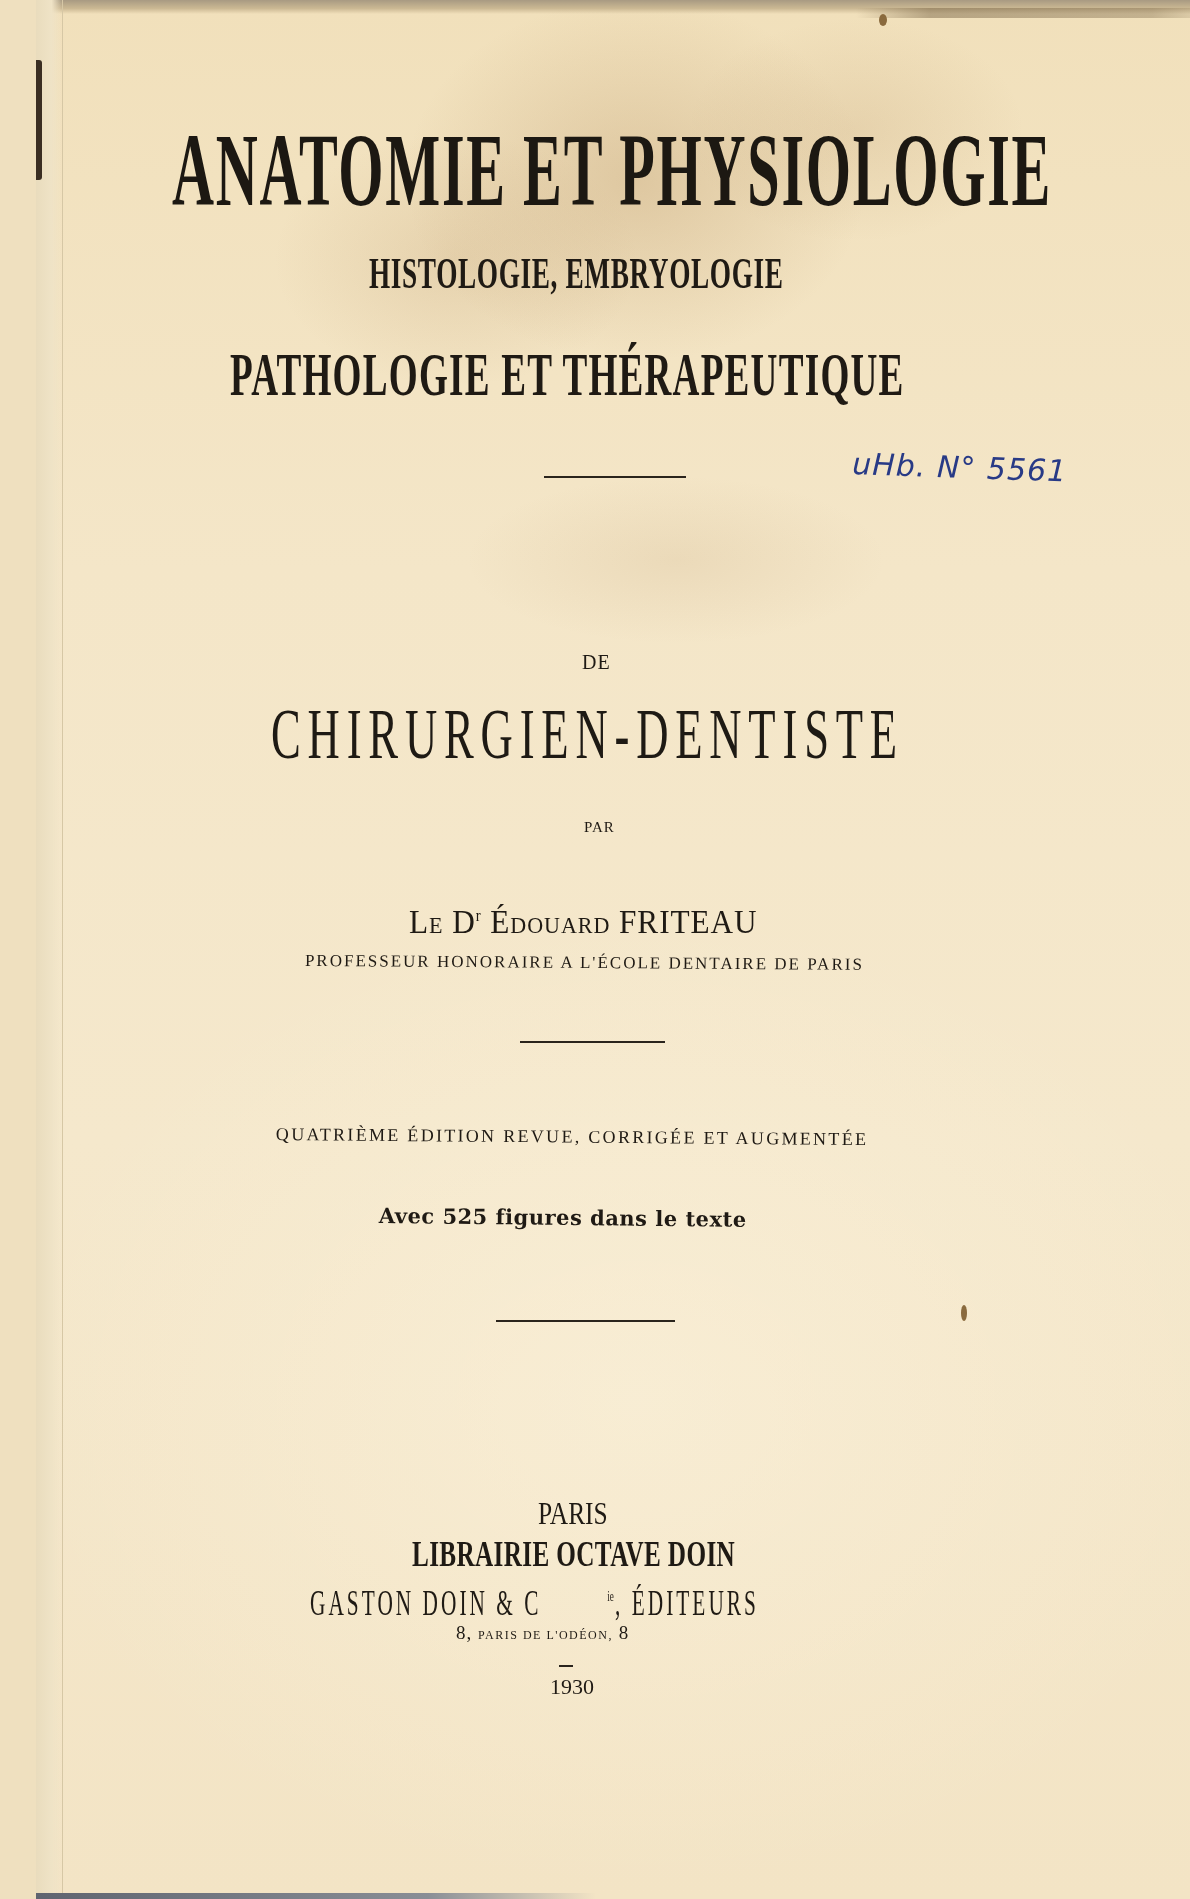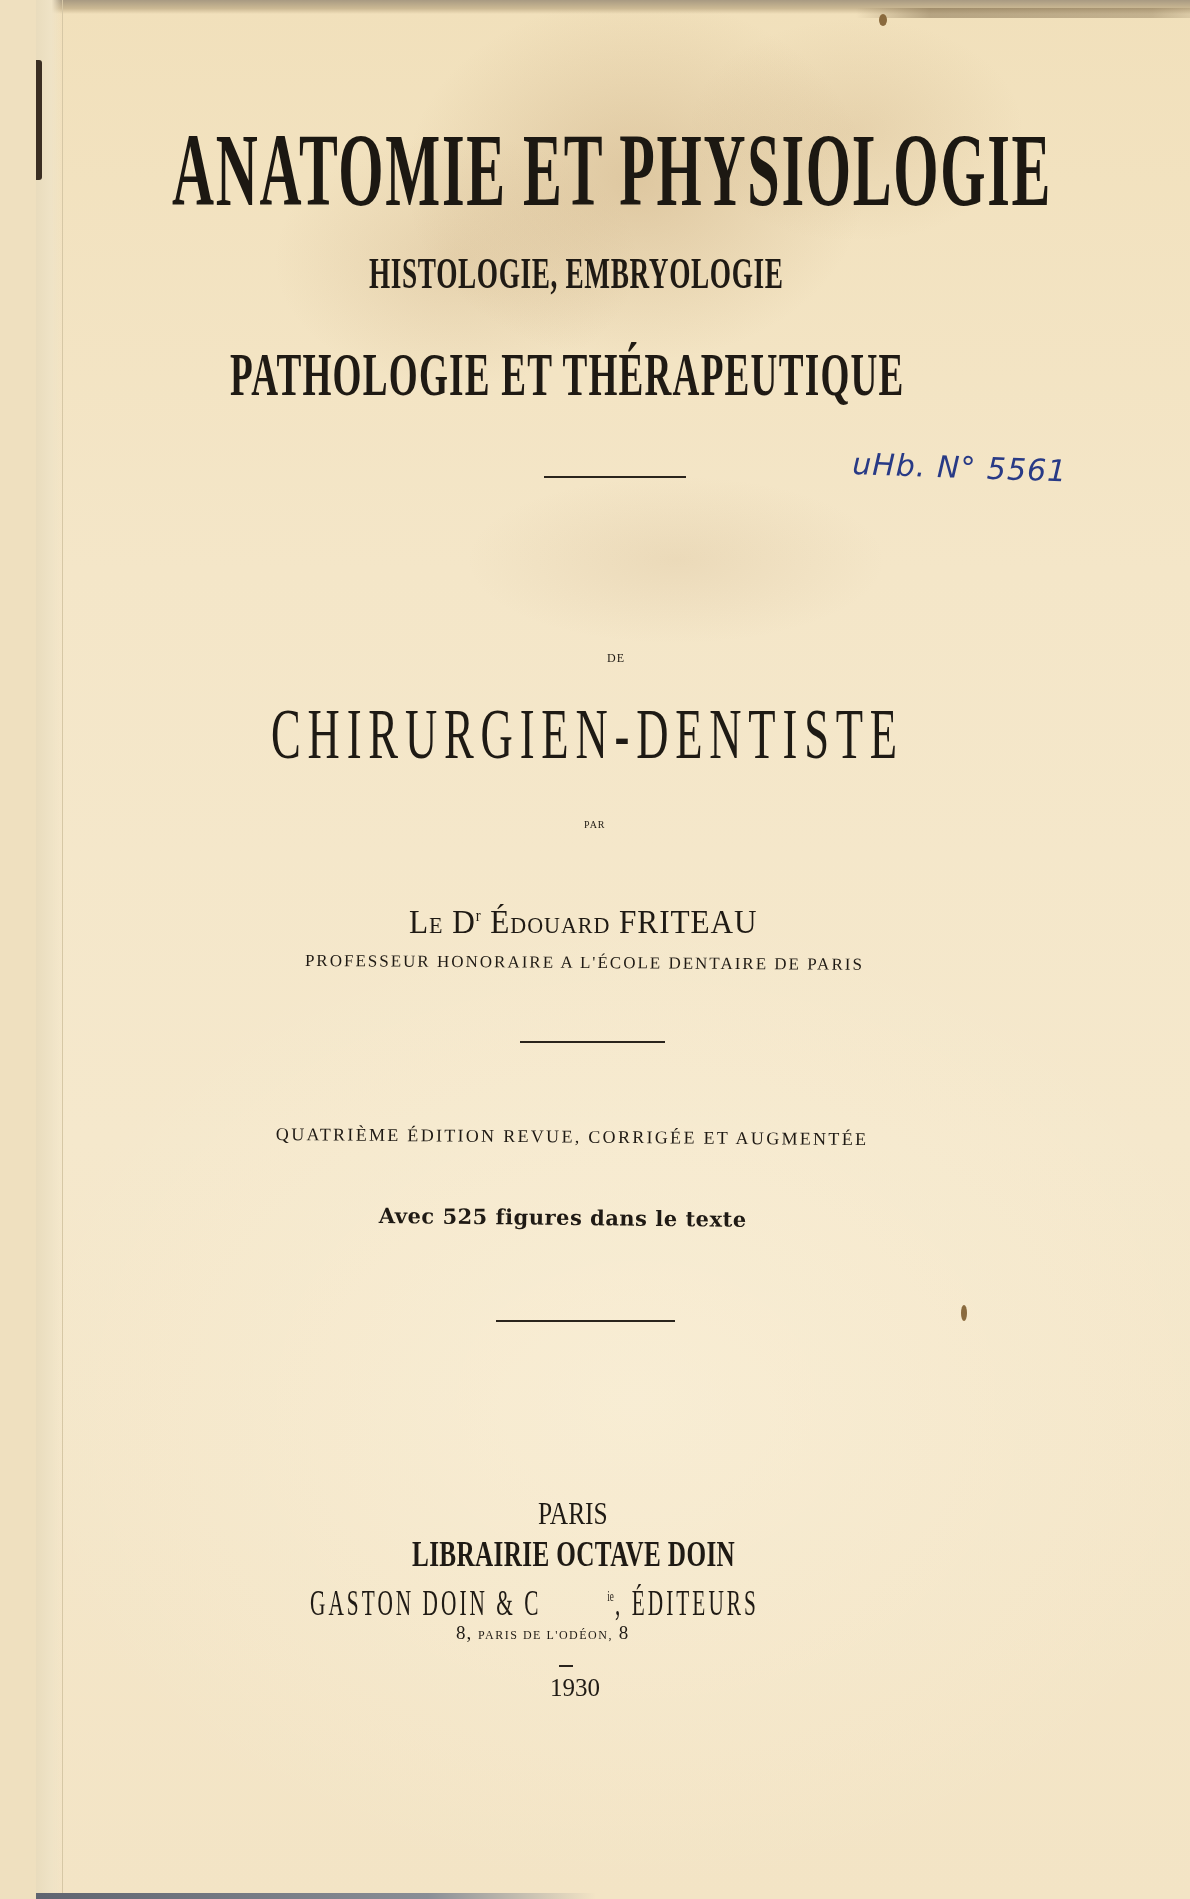--- a/index.html
+++ b/index.html
@@ -47,27 +47,27 @@
 
   .rule { position: absolute; height: 2px; background: #2a241c; }
 
   #handwritten { left: 817px; top: 446px; font-family: "DejaVu Sans", sans-serif; font-style: italic;
     font-size: 30px; color: #283a86; transform: rotate(2deg); transform-origin: 0 0; letter-spacing: 1px; }
 
   #manuel { left: 281px; top: 574px; }
   #manuel span { font-family: "Liberation Serif", serif; font-size: 31px; line-height: 34px; letter-spacing: 3px;
     display: inline-block; transform: scaleX(0.78); transform-origin: 0 0; }
 
-  #de { left: 571px; top: 651px; font-family: "Liberation Serif", serif; font-size: 12px; letter-spacing: 1px; }
+  #de { left: 546px; top: 651px; font-family: "Liberation Serif", serif; font-size: 20px; letter-spacing: 1px; }
 
   #profession { left: 235px; top: 700px; }
   #profession span { font-family: "Liberation Serif", serif; font-size: 72px; line-height: 68px; letter-spacing: 11px;
     display: inline-block; transform: scaleX(0.62); transform-origin: 0 0; color: #1e1a14; }
 
-  #par { left: 548px; top: 819px; font-family: "Liberation Serif", serif; font-size: 10px; letter-spacing: 1px; }
+  #par { left: 548px; top: 819px; font-family: "Liberation Serif", serif; font-size: 15px; letter-spacing: 1px; }
 
   #author { left: 373px; top: 896px; font-family: "Liberation Serif", serif; font-size: 34px; line-height: 40px; letter-spacing: 1px; }
   #author .sc { font-size: 24px; }
   #author .sup { font-size: 16px; vertical-align: 12px; }
   #author .name { display: inline-block; transform: scaleX(0.92); transform-origin: 0 0; }
 
   #affiliation { left: 269px; top: 951px; font-family: "Liberation Serif", serif; font-size: 17px; letter-spacing: 2px;
     transform: rotate(0.4deg); transform-origin: 0 0; }
 
   #edition { left: 240px; top: 1124px; font-family: "Liberation Serif", serif; font-size: 18px; letter-spacing: 2.3px;
@@ -86,21 +86,21 @@
 
   #publisher2 { left: 274px; top: 1577px; text-align: center; }
   #publisher2 span { font-family: "Liberation Serif", serif; font-size: 35px; line-height: 38px; letter-spacing: 5px;
     display: inline-block; transform: scaleX(0.78); transform-origin: 0 0; }
   #publisher2 .sup { font-size: 15px; vertical-align: 14px; letter-spacing: 0; }
 
   #address { left: 420px; top: 1622px; font-family: "Liberation Serif", serif; font-size: 19px; letter-spacing: 1px; }
   #address .sc { font-size: 12px; letter-spacing: 1.5px; }
 
   #year-dash { left: 523px; top: 1665px; width: 14px; height: 2px; background: #2a241c; position: absolute; }
-  #year { left: 514px; top: 1674px; font-family: "Liberation Serif", serif; font-size: 25px; letter-spacing: 0px; }
+  #year { left: 514px; top: 1674px; font-family: "Liberation Serif", serif; font-size: 22px; letter-spacing: 0px; }
 </style>
 </head>
 <body>
 
 <div class="page">
   <div class="top-edge"></div>
   <div class="top-stain"></div>
   <div class="spot" style="left:843px;top:14px;"></div>
   <div class="spot" style="left:925px;top:1305px;width:6px;height:16px;"></div>
   <div class="binding"></div>

